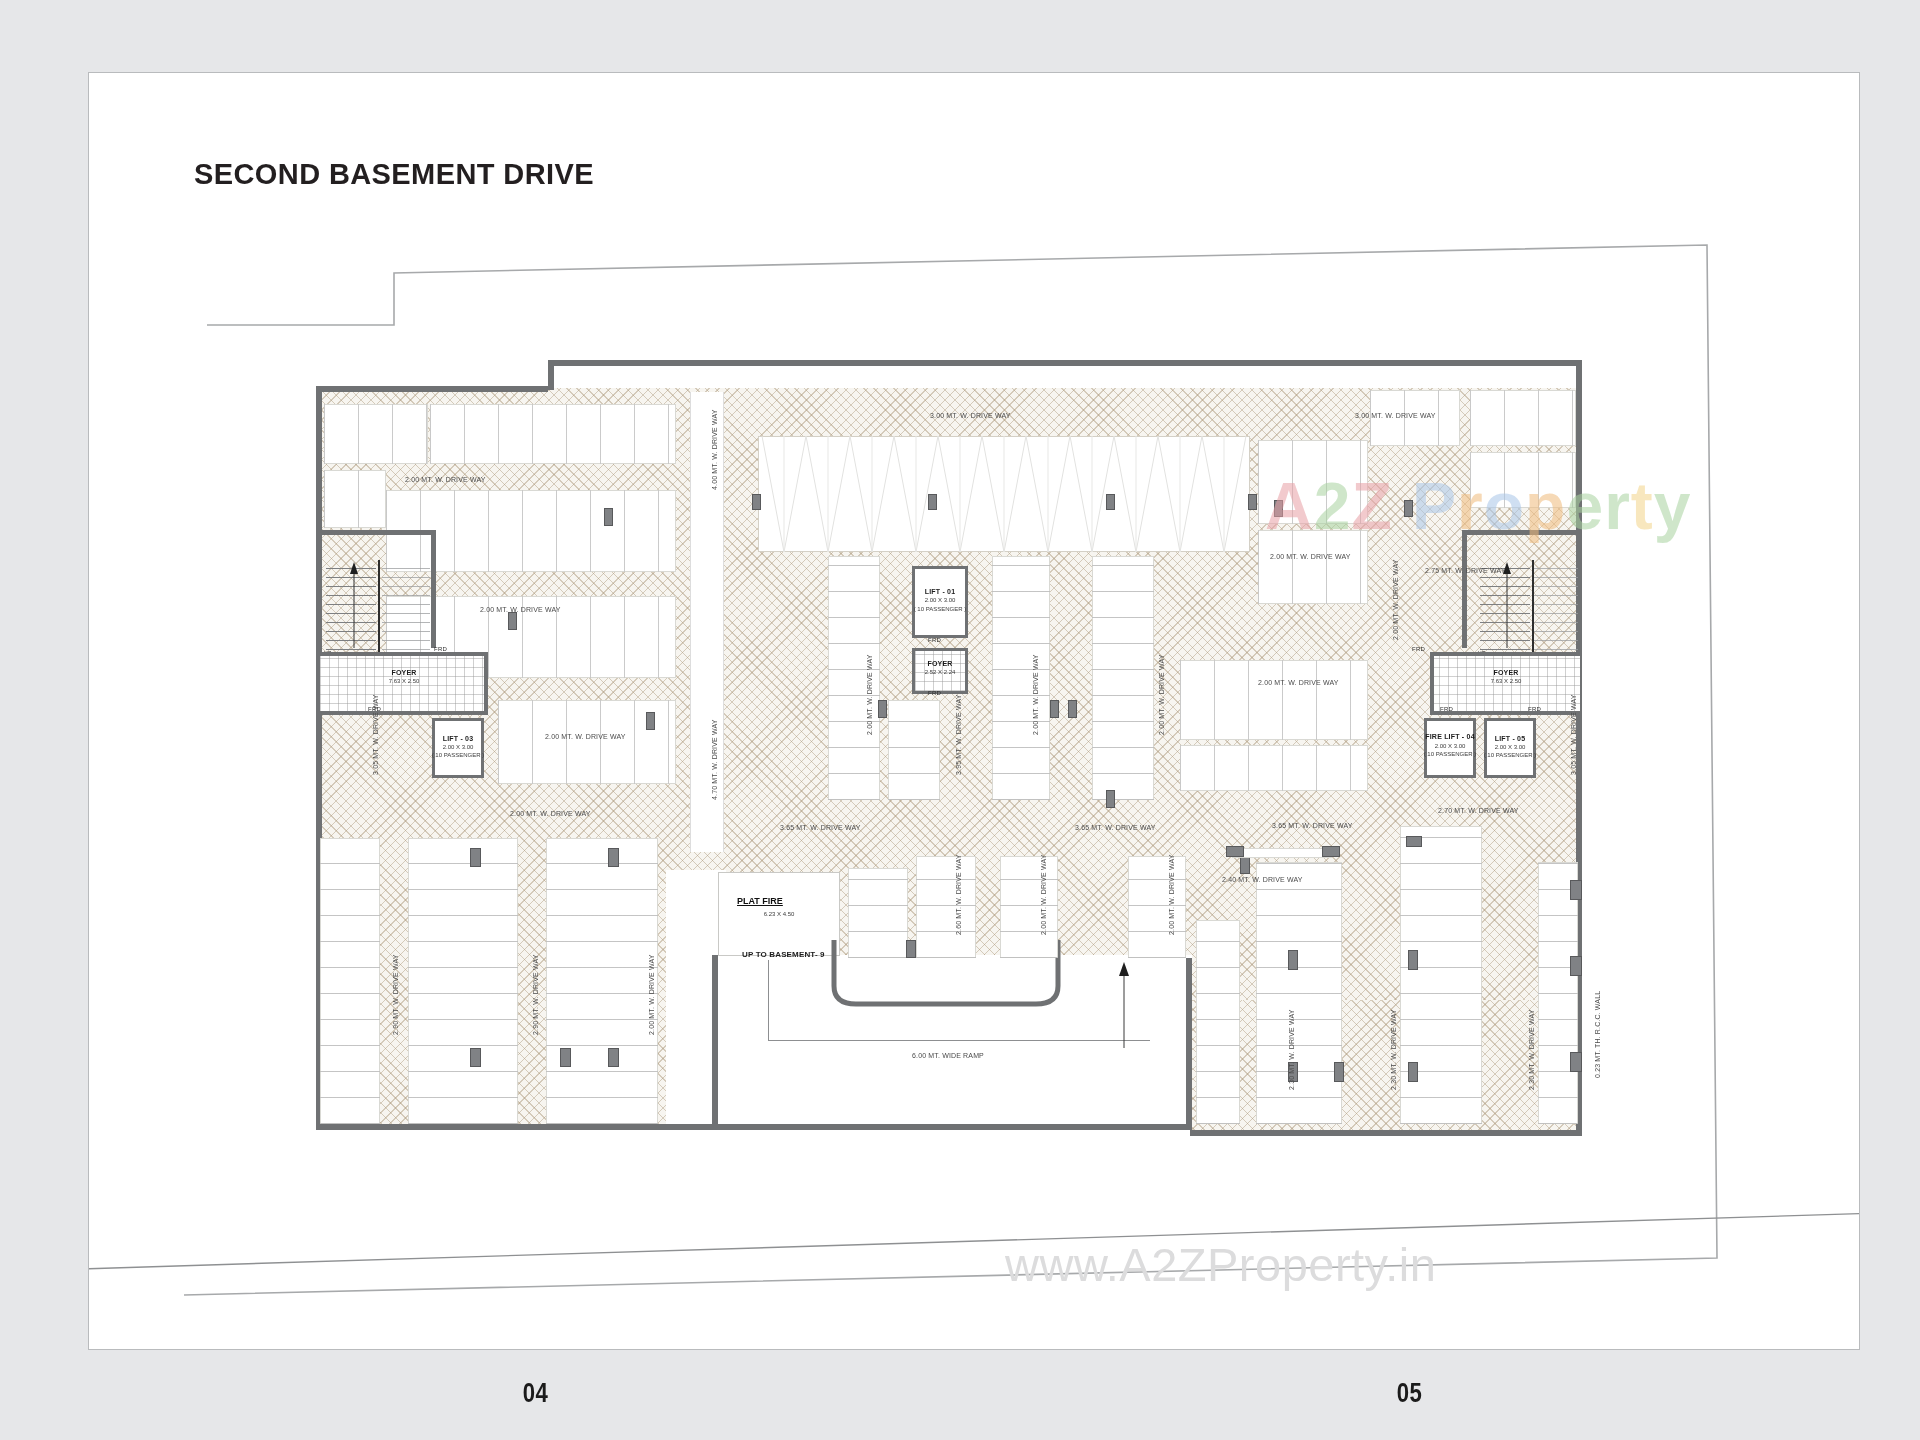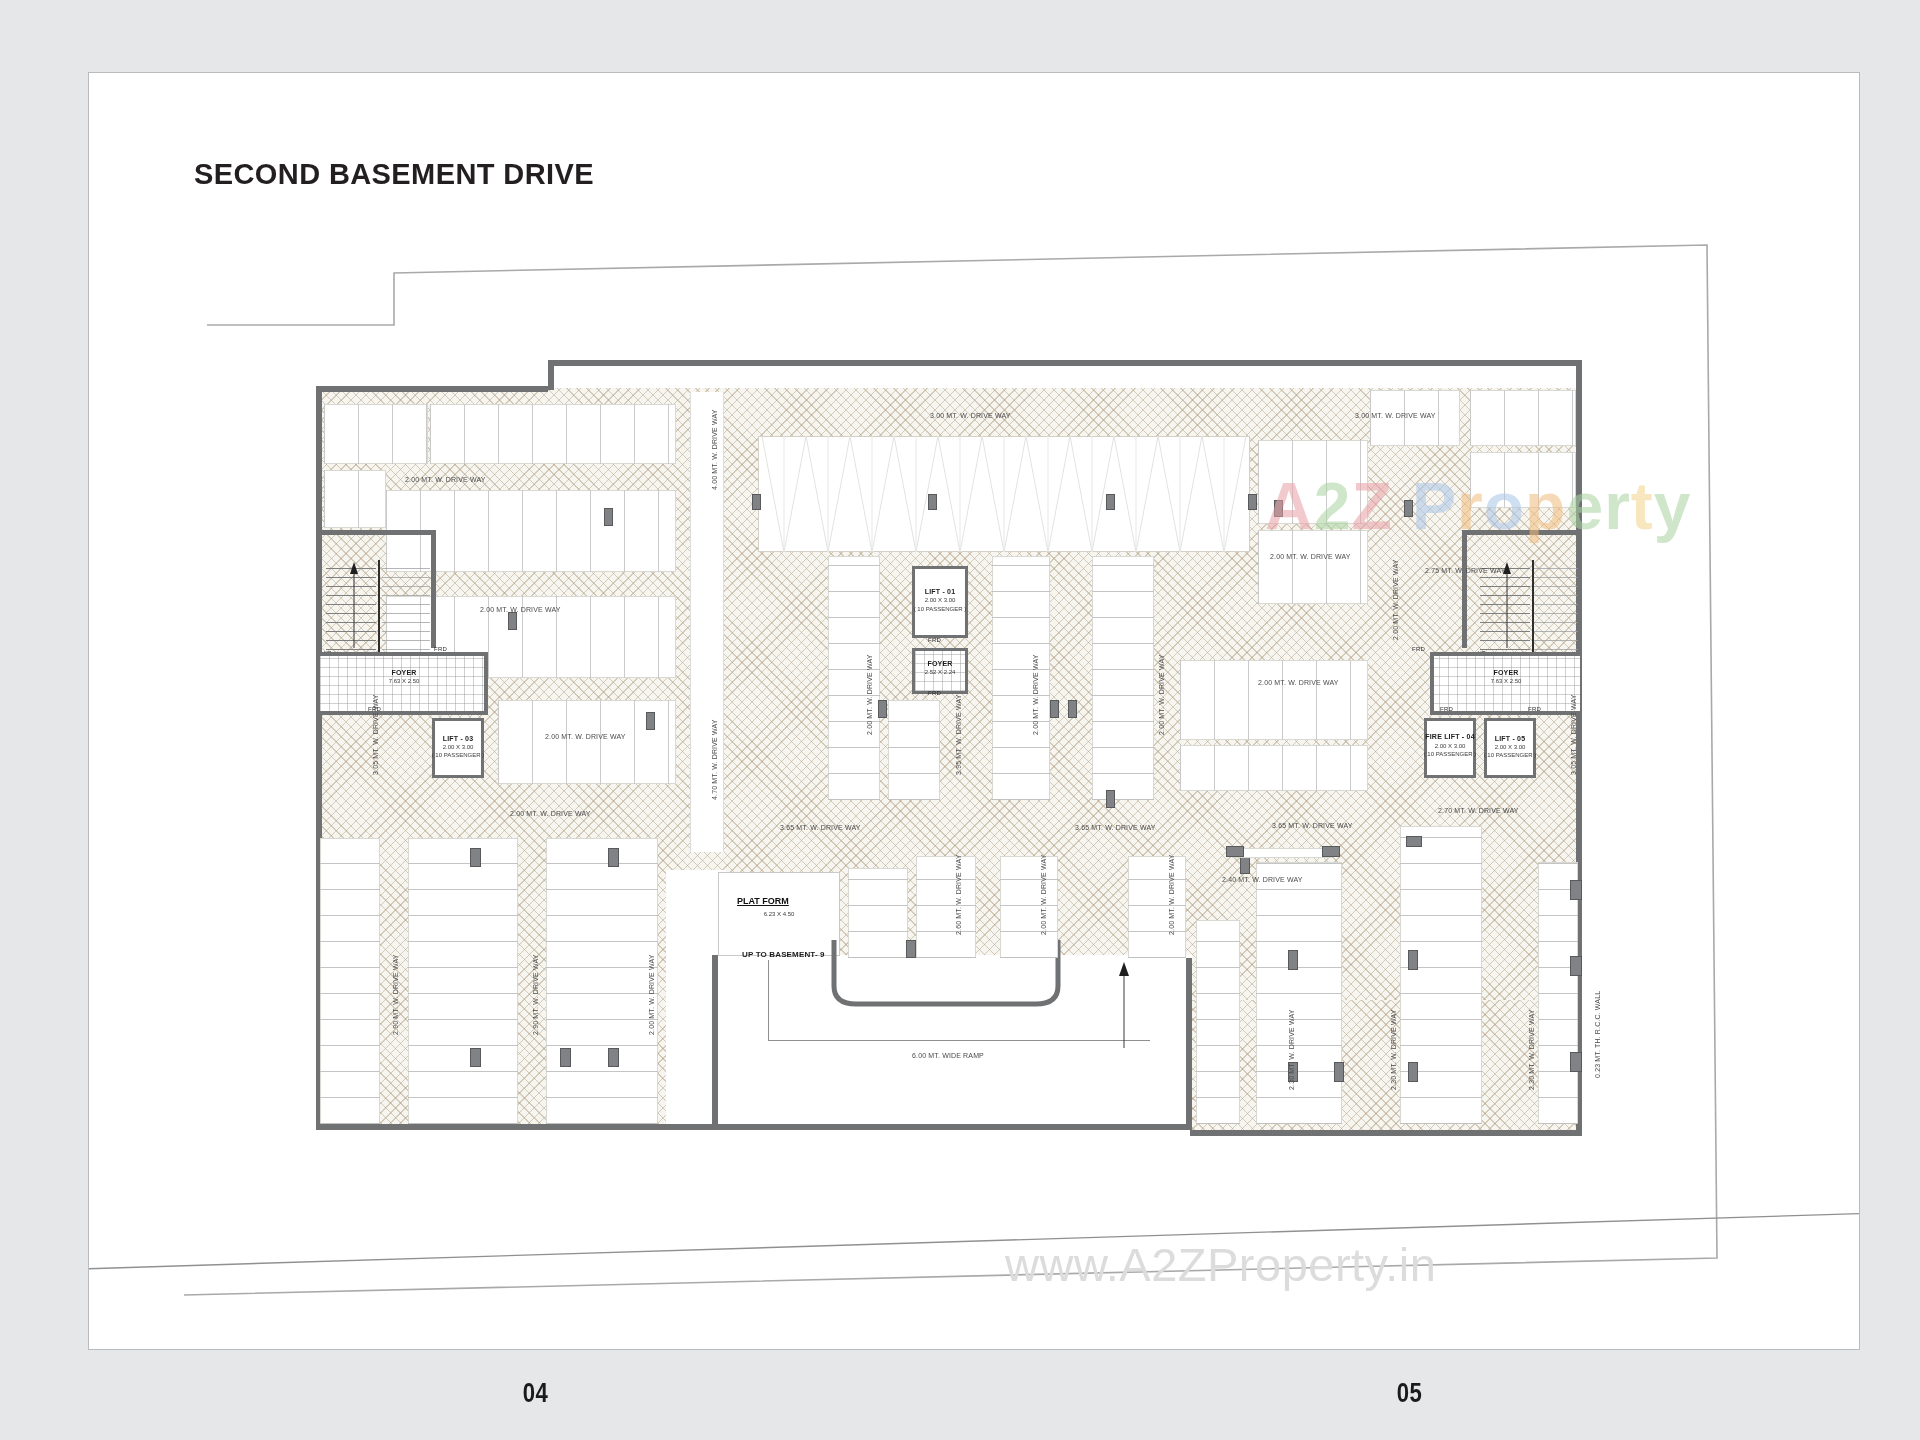--- a/index.html
+++ b/index.html
@@ -345,21 +345,21 @@
   <div class="bay" style="left:546px;top:838px;width:112px;height:286px;"></div>
   <div class="gridlines-h" style="left:546px;top:838px;width:112px;height:286px;"></div>
   <div class="col" style="left:560px;top:1048px;width:11px;height:19px;"></div>
   <div class="col" style="left:608px;top:848px;width:11px;height:19px;"></div>
   <div class="col" style="left:608px;top:1048px;width:11px;height:19px;"></div>
 
   <div class="bay" style="left:320px;top:838px;width:60px;height:286px;"></div>
   <div class="gridlines-h" style="left:320px;top:838px;width:60px;height:286px;"></div>
 
   <div style="position:absolute;left:718px;top:872px;width:122px;height:84px;background:#ffffff;border:1px solid #c9c9c6;box-sizing:border-box;"></div>
-  <div class="plat-title" style="left:737px;top:896px;">PLAT FORM</div>
+  <div class="plat-title" style="left:737px;top:896px;">PLAT FIRE</div>
   <div class="roomdim" style="left:718px;top:911px;width:122px;">6.23 X 4.50</div>
   <div class="lbl lbl-b" style="left:742px;top:950px;font-size:8px;">UP TO BASEMENT- 9</div>
   <div class="lbl" style="left:912px;top:1052px;">6.00 MT. WIDE RAMP</div>
 
   <svg style="position:absolute;left:830px;top:940px;" width="240" height="70" viewBox="0 0 240 70">
     <path d="M4,0 L4,46 Q4,64 26,64 L206,64 Q228,64 228,46 L228,0" fill="none" stroke="#6f7173" stroke-width="5" stroke-linecap="butt"></path>
   </svg>
   <svg style="position:absolute;left:1114px;top:960px;" width="20" height="90" viewBox="0 0 20 90">
     <line x1="10" y1="88" x2="10" y2="12" stroke="#3a3a3a" stroke-width="1"></line>
     <polygon points="10,2 5,16 15,16" fill="#1f1f1f"></polygon>

